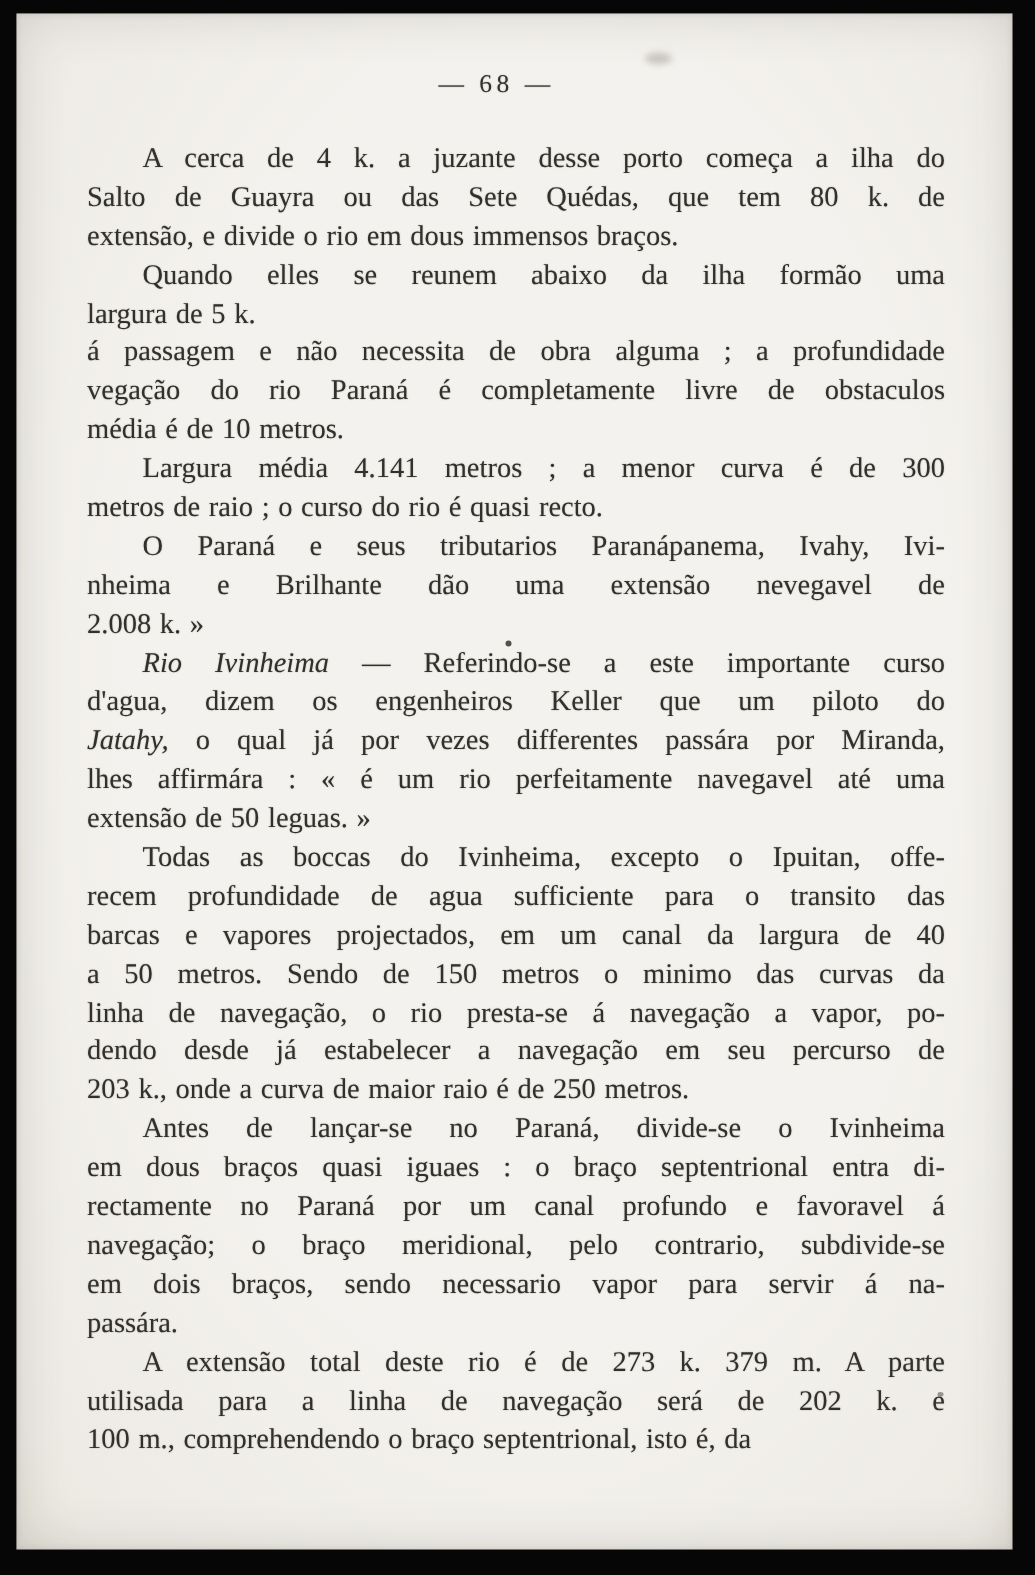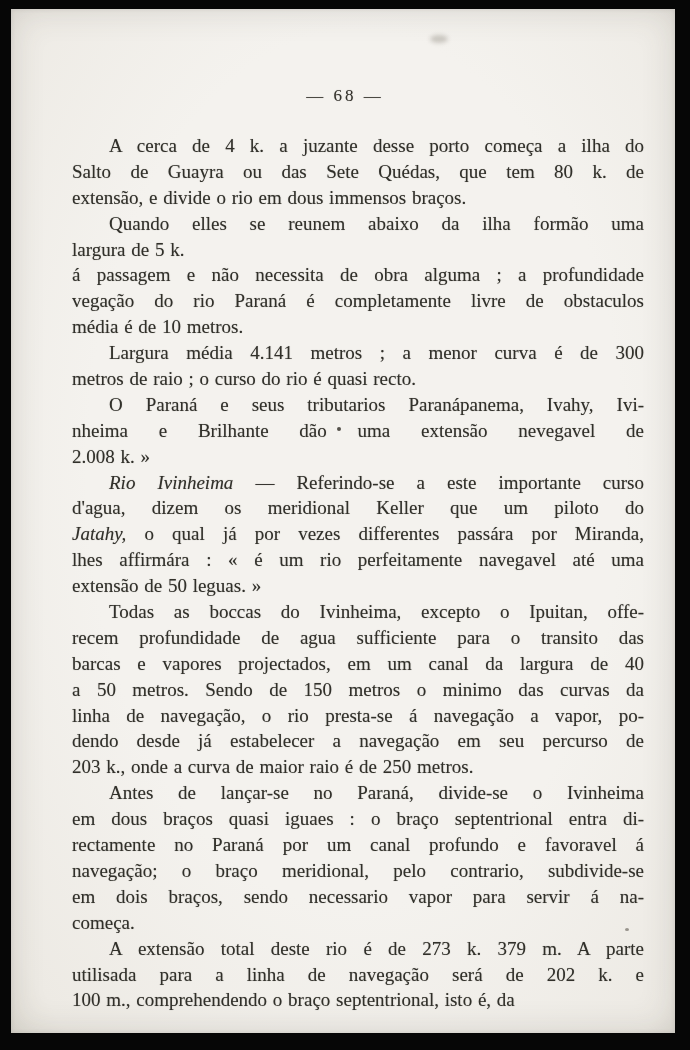--- a/index.html
+++ b/index.html
@@ -21,24 +21,23 @@
     position: absolute;
     left: 11px;
     top: 9px;
     width: 664px;
     height: 1024px;
     background: radial-gradient(ellipse at 52% 45%, #f4f2ee 55%, #edeae4 92%, #e6e3db 100%);
     box-shadow: inset 0 0 34px rgba(70, 64, 52, 0.16), inset 0 0 5px rgba(0,0,0,0.10);
   }
   .content {
     position: absolute;
-    left: 61px;
+    left: 47px;
     top: 36px;
     width: 572px;
-    margin-top: 40px;
   }
   .pagenum {
     height: 22px;
     line-height: 22px;
     text-align: center;
     font-size: 17px;
     letter-spacing: 3px;
     color: #35332d;
     transform: translateX(-13px);
     margin-bottom: 26px;
@@ -106,37 +105,37 @@
           <div class="line end"><span>largura de 5 k.</span></div>
           <div class="line"><span>á passagem e não necessita de obra alguma ; a profundidade</span></div>
           <div class="line"><span>vegação do rio Paraná é completamente livre de obstaculos</span></div>
           <div class="line end"><span>média é de 10 metros.</span></div>
           <div class="line indent"><span>Largura média 4.141 metros ; a menor curva é de 300</span></div>
           <div class="line end"><span>metros de raio ; o curso do rio é quasi recto.</span></div>
           <div class="line indent"><span>O Paraná e seus tributarios Paranápanema, Ivahy, Ivi-</span></div>
           <div class="line"><span>nheima e Brilhante dão uma extensão nevegavel de</span></div>
           <div class="line end"><span>2.008 k. »</span></div>
           <div class="line indent"><span class="it">Rio Ivinheima</span><span> — Referindo-se a este importante curso</span></div>
-          <div class="line"><span>d'agua, dizem os meridional Keller que um piloto do</span></div>
+          <div class="line"><span>d'agua, dizem os engenheiros Keller que um piloto do</span></div>
           <div class="line"><span class="it">Jatahy,</span><span> o qual já por vezes differentes passára por Miranda,</span></div>
           <div class="line"><span>lhes affirmára : « é um rio perfeitamente navegavel até uma</span></div>
           <div class="line end"><span>extensão de 50 leguas. »</span></div>
           <div class="line indent"><span>Todas as boccas do Ivinheima, excepto o Ipuitan, offe-</span></div>
           <div class="line"><span>recem profundidade de agua sufficiente para o transito das</span></div>
           <div class="line"><span>barcas e vapores projectados, em um canal da largura de 40</span></div>
           <div class="line"><span>a 50 metros. Sendo de 150 metros o minimo das curvas da</span></div>
           <div class="line"><span>linha de navegação, o rio presta-se á navegação a vapor, po-</span></div>
           <div class="line"><span>dendo desde já estabelecer a navegação em seu percurso de</span></div>
           <div class="line end"><span>203 k., onde a curva de maior raio é de 250 metros.</span></div>
           <div class="line indent"><span>Antes de lançar-se no Paraná, divide-se o Ivinheima</span></div>
           <div class="line"><span>em dous braços quasi iguaes : o braço septentrional entra di-</span></div>
           <div class="line"><span>rectamente no Paraná por um canal profundo e favoravel á</span></div>
           <div class="line"><span>navegação; o braço meridional, pelo contrario, subdivide-se</span></div>
           <div class="line"><span>em dois braços, sendo necessario vapor para servir á na-</span></div>
-          <div class="line end"><span>começa.</span></div>
+          <div class="line end"><span>passára.</span></div>
           <div class="line indent"><span>A extensão total deste rio é de 273 k. 379 m. A parte</span></div>
           <div class="line"><span>utilisada para a linha de navegação será de 202 k. e</span></div>
           <div class="line end"><span>100 m., comprehendendo o braço septentrional, isto é, da</span></div>
         </div>
     </div>
   </div>
   <div class="artifact smudge"></div>
   <div class="artifact dot-a"></div>
   <div class="artifact dot-b"></div>
 </div>

